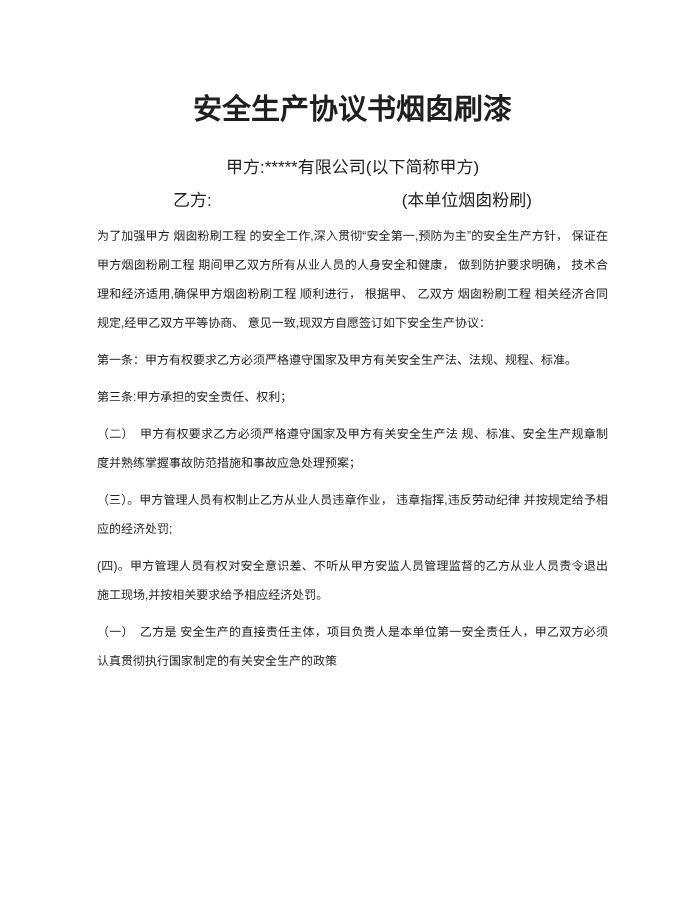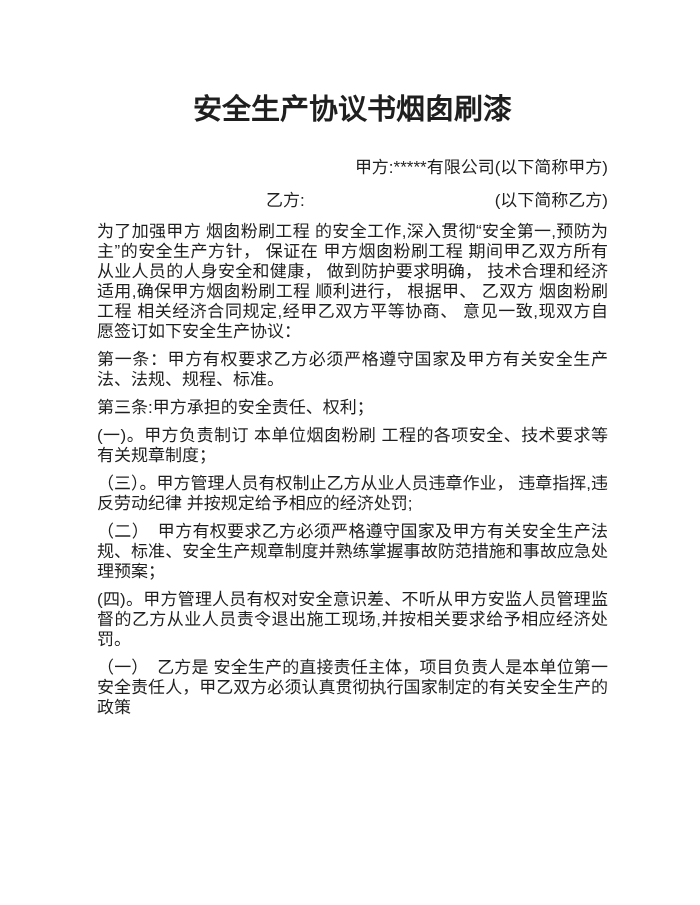--- a/index.html
+++ b/index.html
@@ -21,64 +21,63 @@
   }
   .doc-title {
     font-size: 29px;
     line-height: 30px;
     font-weight: 700;
     text-align: center;
     margin: 0 0 33px 0;
     letter-spacing: 0;
   }
   .para {
-    font-size: 17px;
-    line-height: 20px;
+    font-size: 12px;
+    line-height: 29px;
     margin: 0 0 8px 0;
     text-align: justify;
     word-break: break-all;
   }
   .party-line {
     font-size: 17px;
     line-height: 21.5px;
     margin: 0 0 11px 0;
-    text-align: right;
+    text-align: center;
   }
   .party-blank {
     display: inline-block;
     width: 190px;
     height: 1px;
   }
 </style>
 </head>
 <body>
 
 <div class="page">
 
   <h1 class="doc-title">安全生产协议书烟囱刷漆</h1>
 
   <p class="party-line">
     <span>甲方:*****有限公司(以下简称甲方)</span>
   </p>
 
   <p class="party-line">
-    <span>乙方:</span><span class="party-blank"></span><span>(以下简称乙方)</span>
+    <span>乙方:</span><span class="party-blank"></span><span>(本单位烟囱粉刷)</span>
   </p>
 
   <p class="para">为了加强甲方 烟囱粉刷工程 的安全工作,深入贯彻“安全第一,预防为主”的安全生产方针， 保证在 甲方烟囱粉刷工程 期间甲乙双方所有从业人员的人身安全和健康， 做到防护要求明确， 技术合理和经济适用,确保甲方烟囱粉刷工程 顺利进行， 根据甲、 乙双方 烟囱粉刷工程 相关经济合同规定,经甲乙双方平等协商、 意见一致,现双方自愿签订如下安全生产协议：</p>
 
   <p class="para">第一条：甲方有权要求乙方必须严格遵守国家及甲方有关安全生产法、法规、规程、标准。</p>
 
 
   <p class="para">第三条:甲方承担的安全责任、权利；</p>
 
-  <p class="para">(一)。甲方负责制订 本单位烟囱粉刷 工程的各项安全、技术要求等有关规章制度；</p>
+
+  <p class="para">（二）　甲方有权要求乙方必须严格遵守国家及甲方有关安全生产法 规、标准、安全生产规章制度并熟练掌握事故防范措施和事故应急处理预案；</p>
 
   <p class="para">（三）。甲方管理人员有权制止乙方从业人员违章作业， 违章指挥,违反劳动纪律 并按规定给予相应的经济处罚;</p>
-
-  <p class="para">（二）　甲方有权要求乙方必须严格遵守国家及甲方有关安全生产法 规、标准、安全生产规章制度并熟练掌握事故防范措施和事故应急处理预案；</p>
 
   <p class="para">(四)。甲方管理人员有权对安全意识差、不听从甲方安监人员管理监督的乙方从业人员责令退出施工现场,并按相关要求给予相应经济处罚。</p>
 
 
   <p class="para">（一）　乙方是 安全生产的直接责任主体，项目负责人是本单位第一安全责任人，甲乙双方必须认真贯彻执行国家制定的有关安全生产的政策</p>
 
 </div>
 
 </body></html>

